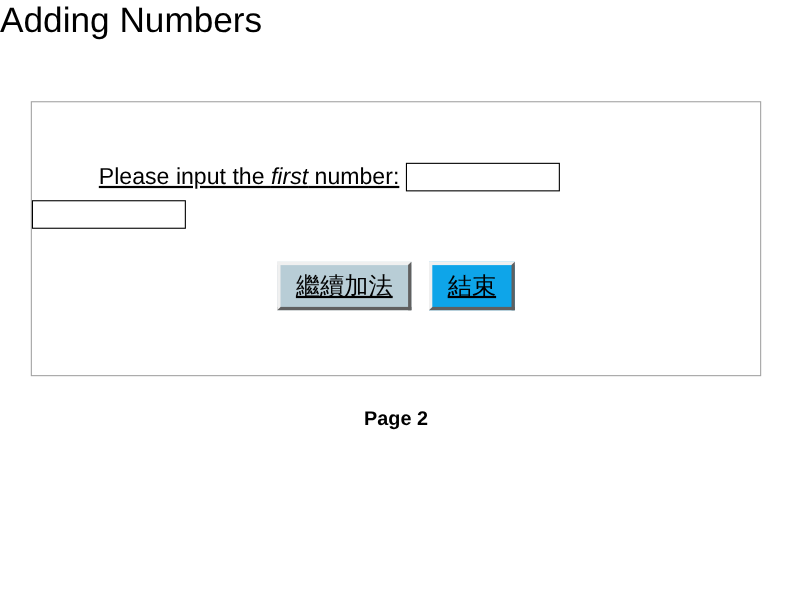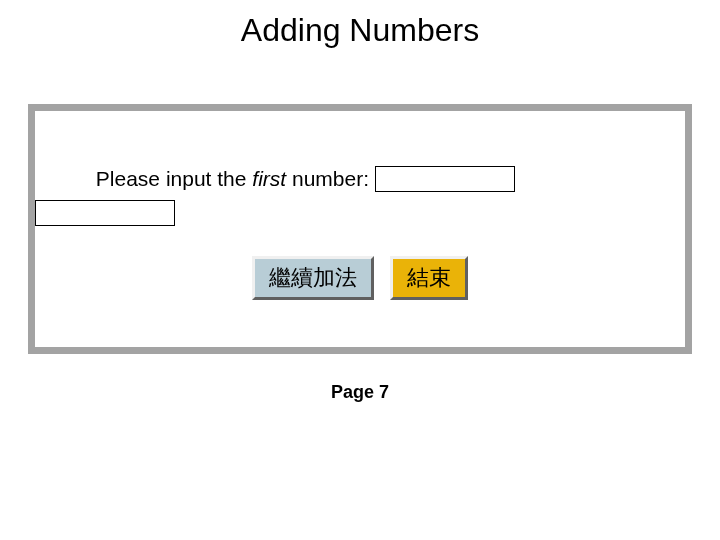--- a/index.html
+++ b/index.html
@@ -4,32 +4,32 @@
   <style>
     * { box-sizing: border-box; margin: 0; padding: 0; }
     body {
       width: 720px;
       height: 540px;
       background: #fff;
       font-family: Arial, "Microsoft JhengHei", "PingFang TC", sans-serif;
       position: relative;
     }
     .title {
-      text-align: center;
+      text-align: left;
       font-size: 32px;
       font-weight: normal;
-      padding-top: 12px;
       padding-bottom: 10px;
     }
     .panel {
-      border: 7px solid #a3a3a3;
+      border: 1px solid #a3a3a3;
       margin: 45px 28px 0 28px;
       height: 250px;
       position: relative;
       padding-top: 55px;
+      text-decoration: underline;
     }
     .row {
       display: flex;
       align-items: center;
       margin-bottom: 8px;
     }
     .label-cell {
       width: 340px;
       text-align: right;
       font-size: 21px;
@@ -64,21 +64,21 @@
       border-left: 3px solid #f0f0f0;
       border-right: 3px solid #606060;
       border-bottom: 3px solid #606060;
       cursor: pointer;
       font-family: "Microsoft JhengHei", "PingFang TC", sans-serif;
     }
     .btn-continue {
       background: #b8cdd6;
     }
     .btn-end {
-      background: #eab308;
+      background: #0ea5e9;
     }
     .page-num {
       text-align: center;
       font-size: 18px;
       font-weight: bold;
       margin-top: 28px;
     }
   </style>
 </head>
 <body>
@@ -102,13 +102,13 @@
     </div>
   </div>
 
   <div class="buttons">
     <button class="btn btn-continue">繼續加法</button>
     <button class="btn btn-end">結束</button>
   </div>
 
 </div>
 
-<div class="page-num">Page 7</div>
+<div class="page-num">Page 2</div>
 
 </body></html>

